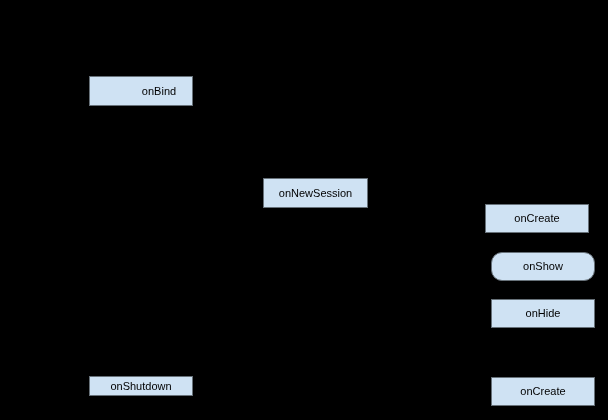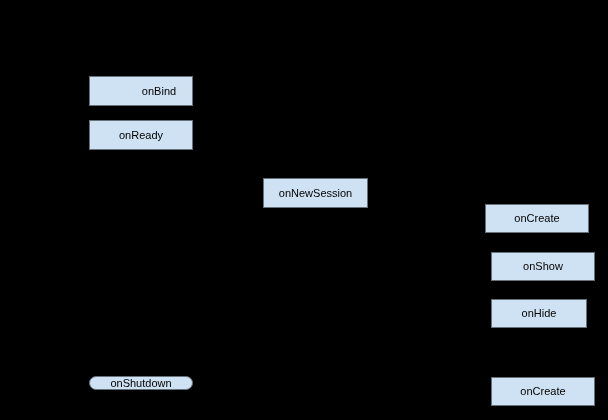--- a/index.html
+++ b/index.html
@@ -25,30 +25,29 @@
     line-height: 1;
     display: flex;
     align-items: center;
     justify-content: center;
     white-space: nowrap;
   }
   .n-onbind      { left: 89px;  top: 76px;  width: 104px; height: 30px; padding-left: 36px; }
   .n-onready     { left: 89px;  top: 120px; width: 104px; height: 30px; }
   .n-onnewsession{ left: 263px; top: 178px; width: 105px; height: 30px; }
   .n-oncreate    { left: 485px; top: 204px; width: 104px; height: 29px; }
-  .n-onshow      { left: 491px; top: 252px; width: 104px; height: 29px; }
-  .n-onhide      { left: 491px; top: 299px; width: 96px; height: 29px; }
-  .n-onshutdown  { left: 89px;  top: 376px; width: 104px; height: 14px; border-radius: 13px; }
+  .n-onshow      { left: 491px; top: 252px; width: 104px; height: 29px; border-radius: 11px; }
+  .n-onhide      { left: 491px; top: 299px; width: 104px; height: 29px; }
+  .n-onshutdown  { left: 89px;  top: 376px; width: 104px; height: 20px; }
   .n-ondestroy   { left: 491px; top: 377px; width: 104px; height: 29px; }
 </style>
 </head>
 <body>
 
 <div class="canvas">
   <div class="node n-onbind">onBind</div>
-  <div class="node n-onready">onReady</div>
   <div class="node n-onnewsession">onNewSession</div>
   <div class="node n-oncreate">onCreate</div>
   <div class="node n-onshow">onShow</div>
   <div class="node n-onhide">onHide</div>
   <div class="node n-onshutdown">onShutdown</div>
   <div class="node n-ondestroy">onCreate</div>
 </div>
 
 </body></html>

